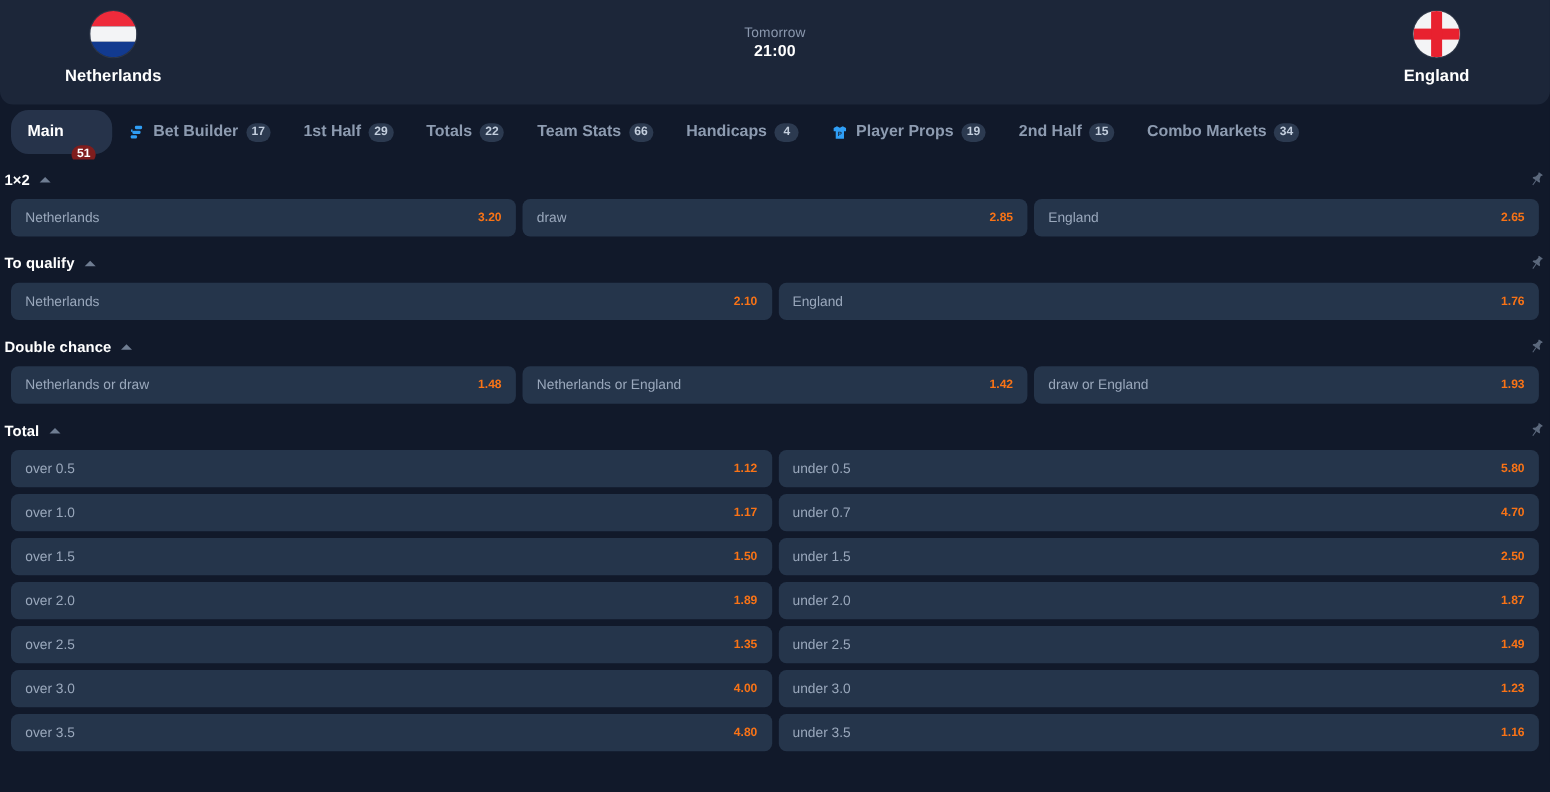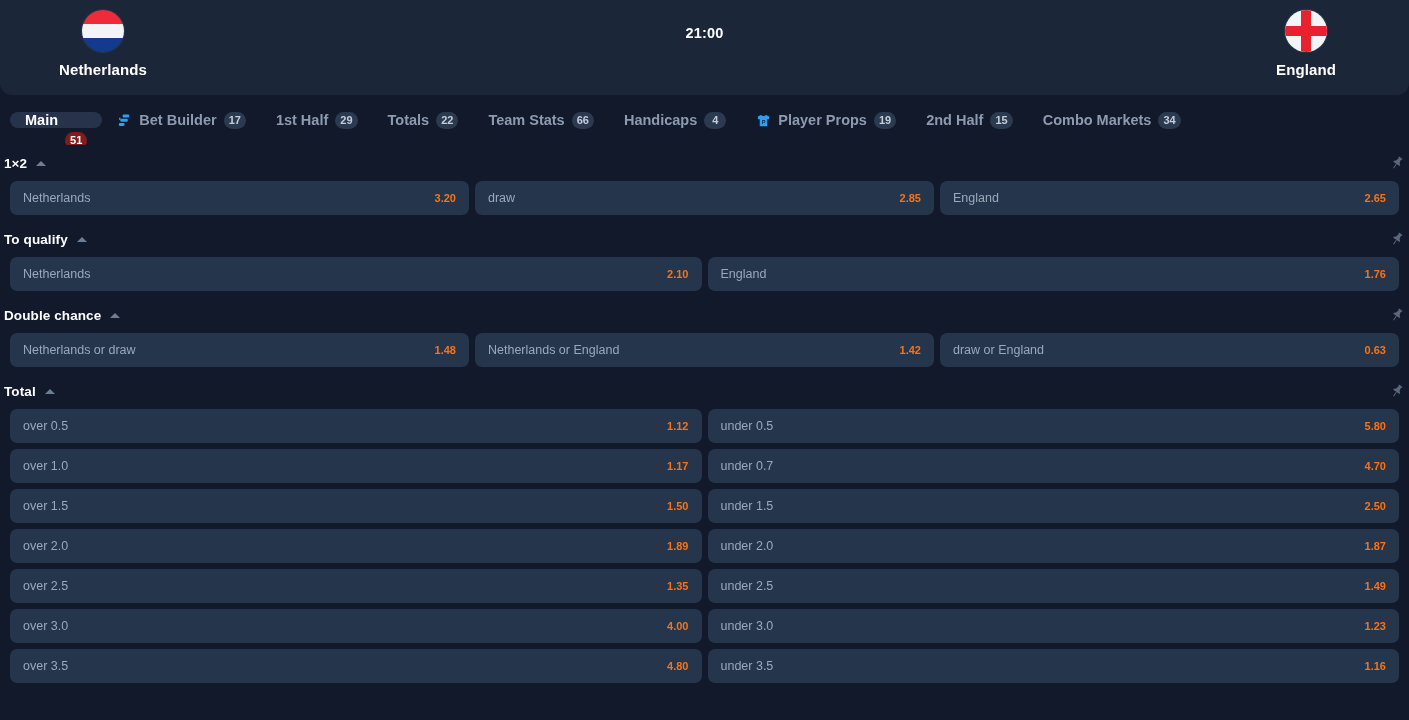--- a/index.html
+++ b/index.html
@@ -106,21 +106,21 @@
     padding: 0 10px;
     gap: 0;
     overflow: hidden;
     white-space: nowrap;
   }
 
   .tab {
     display: inline-flex;
     align-items: center;
     gap: 7px;
-    height: 16px;
+    height: 40px;
     padding: 0 15px;
     border-radius: 16px;
     font-size: 14.5px;
     font-weight: 700;
     color: #8d9bb0;
     cursor: pointer;
     flex: none;
   }
   .tab.active {
     background: #26334a;
@@ -219,20 +219,21 @@
   <div class="team left">
     <div class="flag flag-nl">
       <div class="s s1"></div>
         <div class="s s2"></div>
         <div class="s s3"></div>
     </div>
     <div class="team-name">Netherlands</div>
   </div>
 
   <div class="match-center">
+    <div class="match-day">Tomorrow</div>
     <div class="match-time">21:00</div>
   </div>
 
   <div class="team right">
     <div class="flag flag-en">
       <div class="bar-h"></div>
         <div class="bar-v"></div>
     </div>
     <div class="team-name">England</div>
   </div>
@@ -359,21 +360,21 @@
         <div class="odd">
           <span class="odd-label">Netherlands or draw</span>
           <span class="odd-value">1.48</span>
         </div>
         <div class="odd">
           <span class="odd-label">Netherlands or England</span>
           <span class="odd-value">1.42</span>
         </div>
         <div class="odd">
           <span class="odd-label">draw or England</span>
-          <span class="odd-value">0.63</span>
+          <span class="odd-value">1.93</span>
         </div>
       </div>
     </div>
     <div class="market">
       <div class="market-head">
         <span class="market-title">Total</span>
         <span class="chevron"></span>
         <span class="spacer"></span>
         <svg class="pin" viewBox="0 0 16 16">
           <g transform="rotate(35 8 8)" fill="#69768b">

